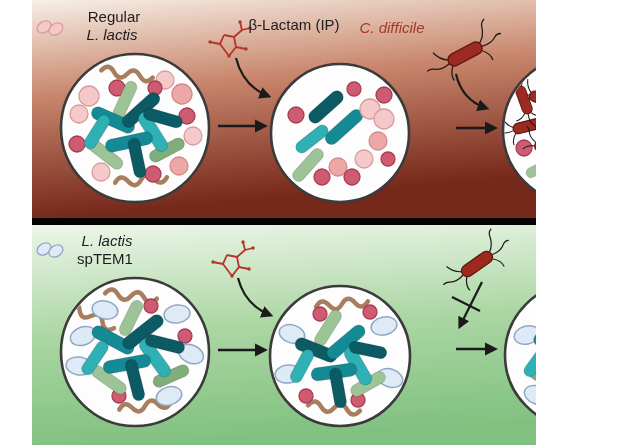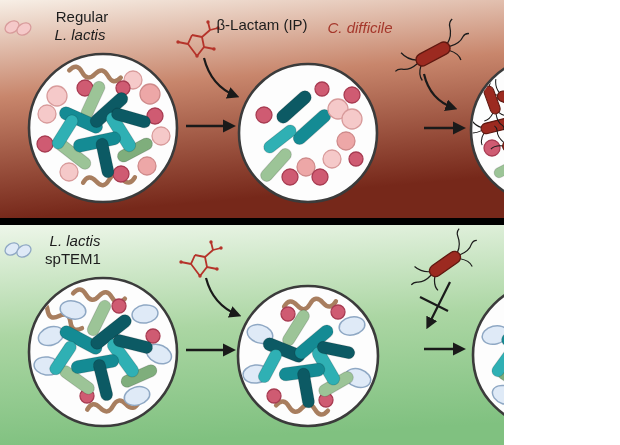--- a/index.html
+++ b/index.html
@@ -1,16 +1,16 @@
 <!DOCTYPE html>
 <html><head>
 <meta charset="utf-8">
 <style>
   html,body{margin:0;padding:0;background:#ffffff;}
-  .stage{position:relative;width:504px;height:445px;overflow:hidden;}
+  .stage{position:relative;width:504px;height:445px;overflow:hidden;padding-left:32px;}
   svg{display:block;}
   text{font-family:"Liberation Sans", sans-serif;font-size:15px;}
   .italic{font-style:italic;}
 </style>
 </head>
 <body>
 
 <div class="stage">
 <svg id="fig" width="620" height="445" viewBox="0 0 620 445" xmlns="http://www.w3.org/2000/svg">
   <defs id="fig-defs">

